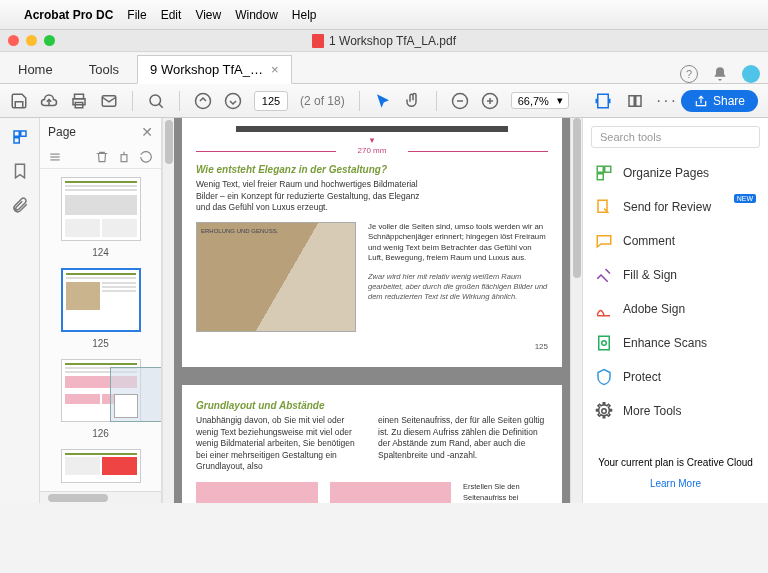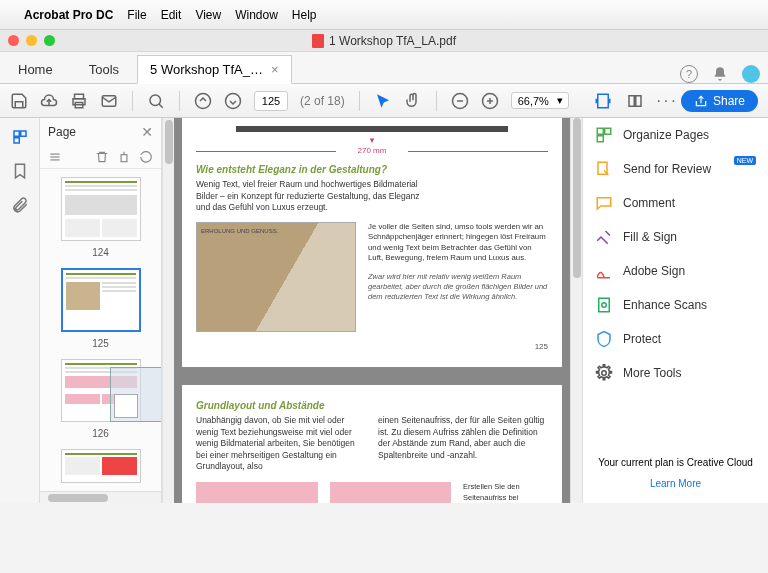--- a/index.html
+++ b/index.html
@@ -95,21 +95,21 @@
   <div class="win-title">
     <span class="pdf-ico"></span>
     <span>1  Workshop TfA_LA.pdf</span>
   </div>
 </div>
 
 <div class="tabs">
   <div class="tab">Home</div>
   <div class="tab">Tools</div>
   <div class="doc-tab">
-    <span>5  Workshop TfA_…</span>
+    <span>9  Workshop TfA_…</span>
     <span class="close-x">×</span>
   </div>
   <div class="right-ico">
     <span class="circ-ico">?</span>
     <svg class="bell" viewBox="0 0 24 24" fill="currentColor">
         <path d="M12 2a6 6 0 0 0-6 6v4l-2 3v1h16v-1l-2-3V8a6 6 0 0 0-6-6zm0 20a2.5 2.5 0 0 0 2.5-2.5h-5A2.5 2.5 0 0 0 12 22z"></path>
       </svg>
     <span class="avatar"></span>
   </div>
 </div>
@@ -350,20 +350,21 @@
         <div style="width:85px;font-size:7.5px">Erstellen Sie den Seitenaufriss bei doppelseitigen Gestaltungen immer so, dass Sie beide Seiten nebeneinander sehen. Nur so können später auf beiden Seiten die</div>
       </div>
     </div>
   </div>
 
   <div class="scrollbar-v">
       <div class="tr" style="top:0;height:160px"></div>
     </div>
 
   <div class="rhs-panel">
+    <div class="search-tools">Search tools</div>
 
     <div class="tool-item">
       <svg viewBox="0 0 24 24" fill="none" stroke="#4caf50" stroke-width="2">
           <rect x="3" y="3" width="8" height="8"></rect>
           <rect x="13" y="3" width="8" height="8"></rect>
           <rect x="3" y="13" width="8" height="8"></rect>
         </svg>
       <span>Organize Pages</span>
     </div>
     <div class="tool-item">

